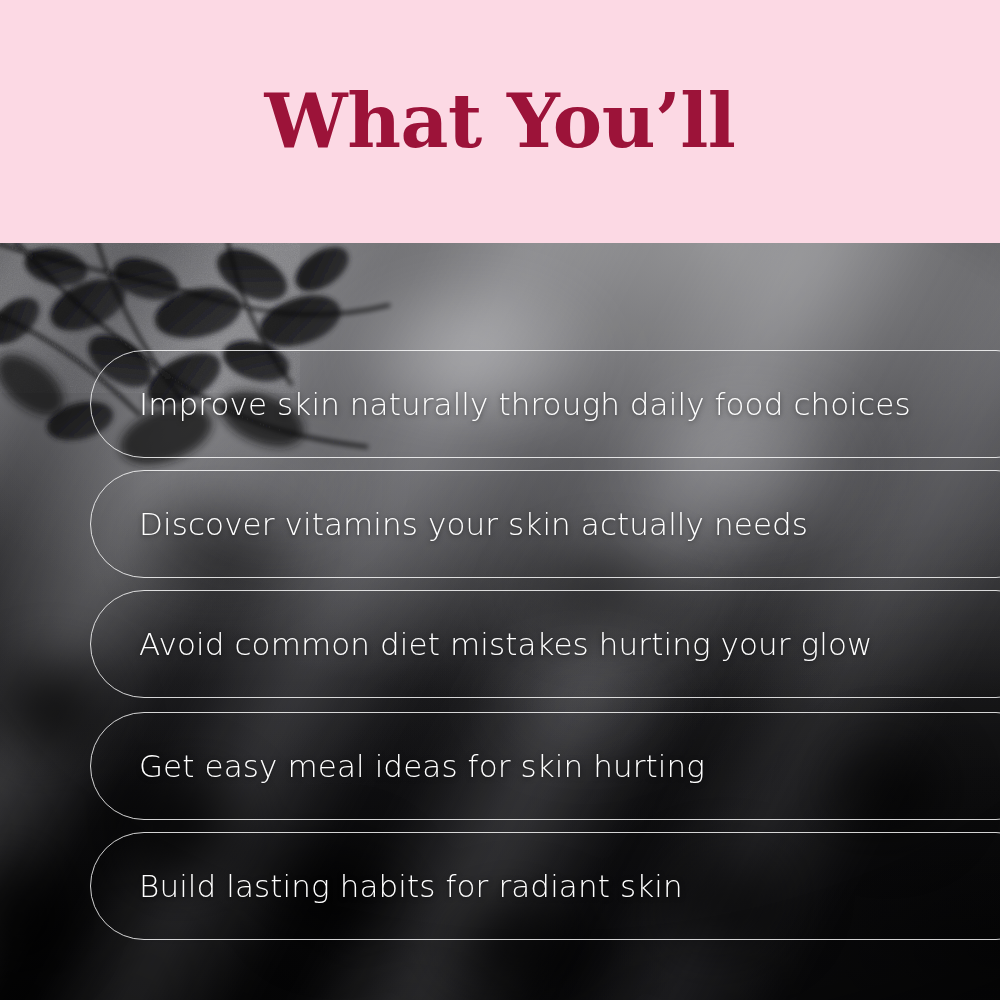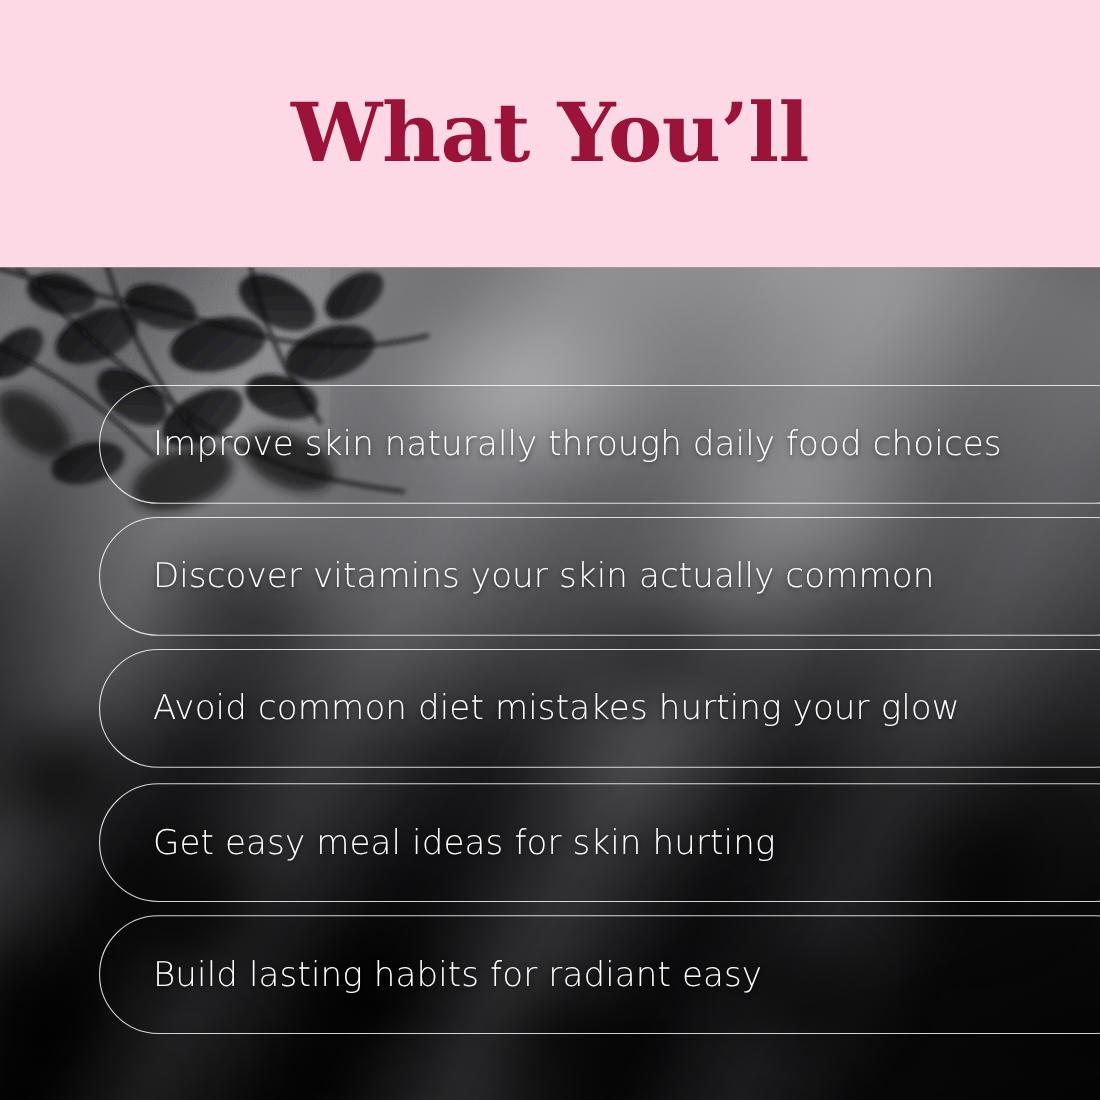--- a/index.html
+++ b/index.html
@@ -259,30 +259,30 @@
     </h1>
   </div>
 
   <div class="list">
 
     <div class="pill pill-1">
       <span class="pill-label">Improve skin naturally through daily food choices</span>
     </div>
 
     <div class="pill pill-2">
-      <span class="pill-label">Discover vitamins your skin actually common</span>
+      <span class="pill-label">Discover vitamins your skin actually needs</span>
     </div>
 
     <div class="pill pill-3">
       <span class="pill-label">Avoid common diet mistakes hurting your glow</span>
     </div>
 
     <div class="pill pill-4">
       <span class="pill-label">Get easy meal ideas for skin hurting</span>
     </div>
 
     <div class="pill pill-5">
-      <span class="pill-label">Build lasting habits for radiant easy</span>
+      <span class="pill-label">Build lasting habits for radiant skin</span>
     </div>
 
   </div>
 
 </div>
 
 </body></html>

